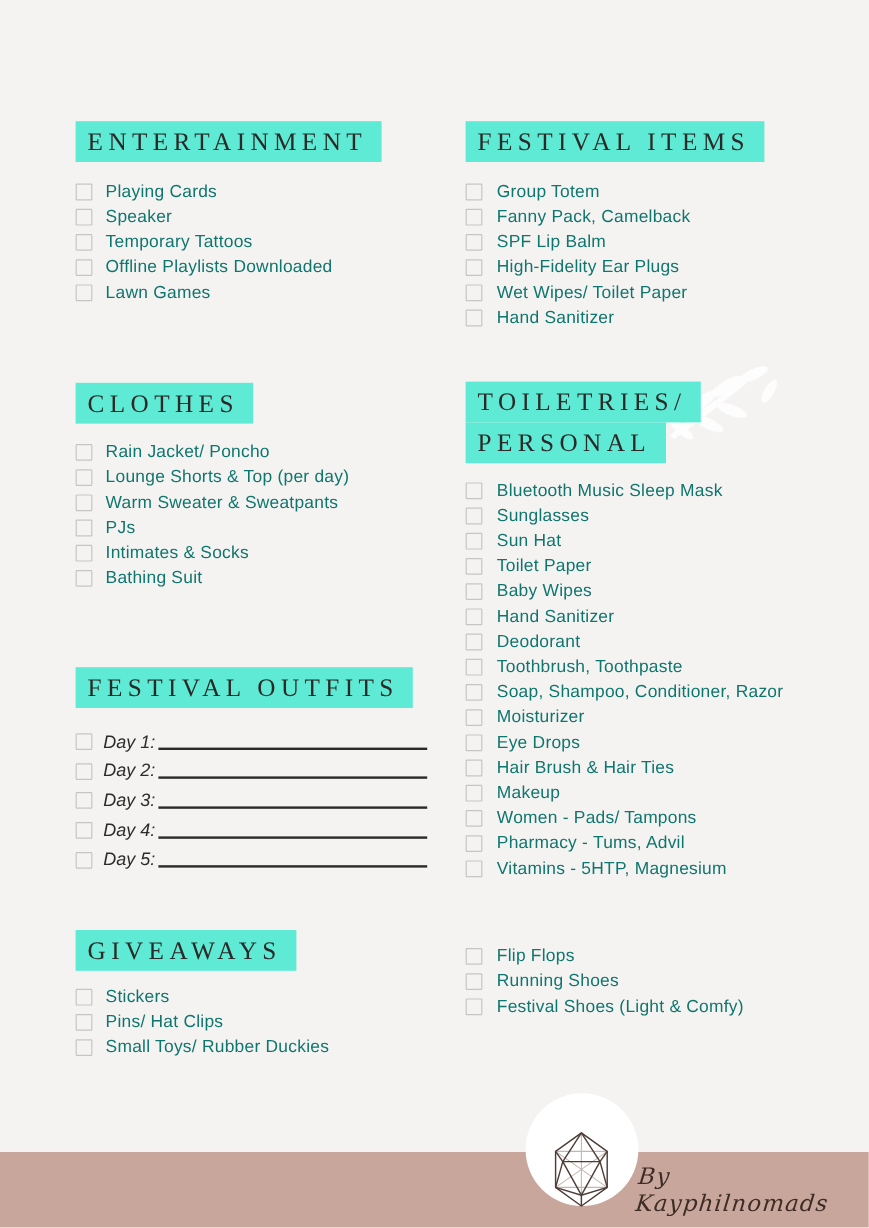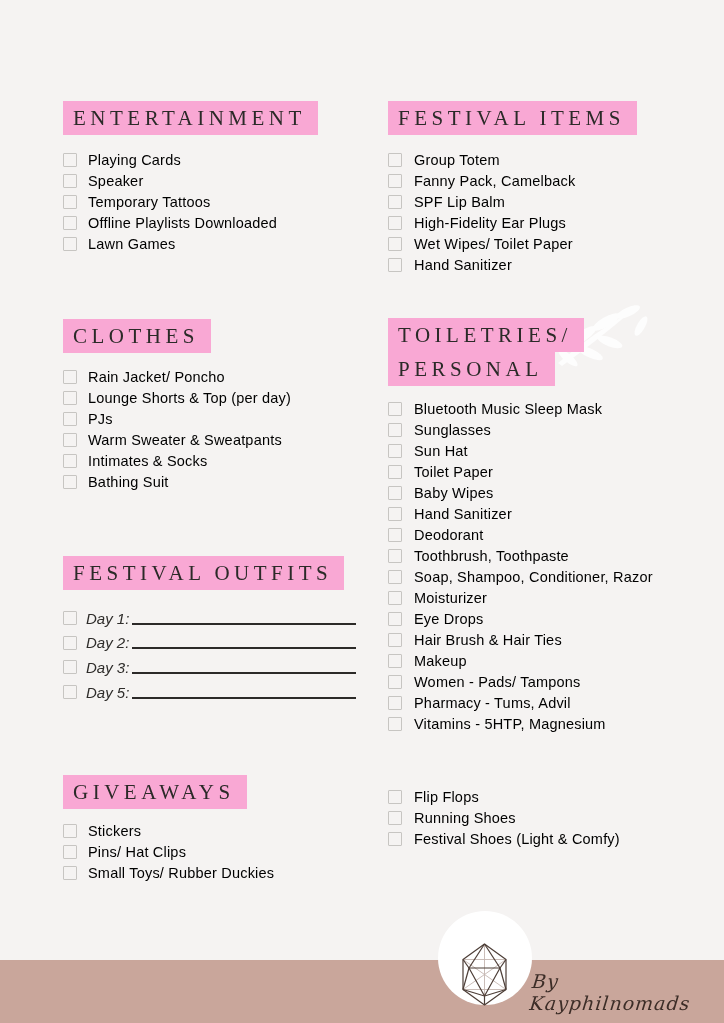--- a/index.html
+++ b/index.html
@@ -8,41 +8,41 @@
     background:#f5f3f2;
     font-family:"Liberation Sans",sans-serif;
     color:#2e2c2a;
   }
   .section{position:absolute;}
   .col-left{left:63px;width:305px;}
   .col-right{left:388px;width:330px;}
 
   .heading-box{
     display:table;
-    background:#f9a8d4;
+    background:#5eead4;
     padding:6px 12px 6px 10px;
     font-family:"Liberation Serif","DejaVu Serif",serif;
     font-size:21px;line-height:22px;
     letter-spacing:4.5px;
     color:#2b2a28;
     font-weight:500;
     white-space:nowrap;
     position:relative;z-index:2;
   }
   .checklist{margin:0;padding:0;list-style:none;position:relative;z-index:2;}
   .row{
     display:flex;align-items:center;height:21px;
   }
   .checkbox{
     flex:0 0 auto;width:12px;height:12px;
     border:1px solid #c7c5c2;background:transparent;
     margin-right:11px;border-radius:1px;
   }
   .item-label{
-    font-size:14.5px;letter-spacing:0.2px;white-space:nowrap;color:#000000;
+    font-size:14.5px;letter-spacing:0.2px;white-space:nowrap;color:#0f766e;
   }
 
   
   .day-row{display:flex;align-items:center;height:24.6px;width:293px;font-style:italic;}
   .day-checkbox{
     flex:0 0 auto;width:12px;height:12px;
     border:1px solid #c7c5c2;margin-right:9px;border-radius:1px;
   }
   .day-label{font-size:15px;white-space:nowrap;color:#2e2c2a;}
   .day-line{
@@ -151,26 +151,26 @@
         <span class="item-label">Rain Jacket/ Poncho</span>
       </li>
 
       <li class="row">
         <span class="checkbox"></span>
         <span class="item-label">Lounge Shorts &amp; Top (per day)</span>
       </li>
 
       <li class="row">
         <span class="checkbox"></span>
+        <span class="item-label">Warm Sweater &amp; Sweatpants</span>
+      </li>
+
+      <li class="row">
+        <span class="checkbox"></span>
         <span class="item-label">PJs</span>
-      </li>
-
-      <li class="row">
-        <span class="checkbox"></span>
-        <span class="item-label">Warm Sweater &amp; Sweatpants</span>
       </li>
 
       <li class="row">
         <span class="checkbox"></span>
         <span class="item-label">Intimates &amp; Socks</span>
       </li>
 
       <li class="row">
         <span class="checkbox"></span>
         <span class="item-label">Bathing Suit</span>
@@ -292,20 +292,25 @@
         <span class="day-label">Day 2:</span>
         <span class="day-line"></span>
       </li>
 
       <li class="day-row">
         <span class="day-checkbox"></span>
         <span class="day-label">Day 3:</span>
         <span class="day-line"></span>
       </li>
 
+      <li class="day-row">
+        <span class="day-checkbox"></span>
+        <span class="day-label">Day 4:</span>
+        <span class="day-line"></span>
+      </li>
 
       <li class="day-row">
         <span class="day-checkbox"></span>
         <span class="day-label">Day 5:</span>
         <span class="day-line"></span>
       </li>
     </ul>
 </div>
 
 <div class="section col-left" style="top:775px;">

